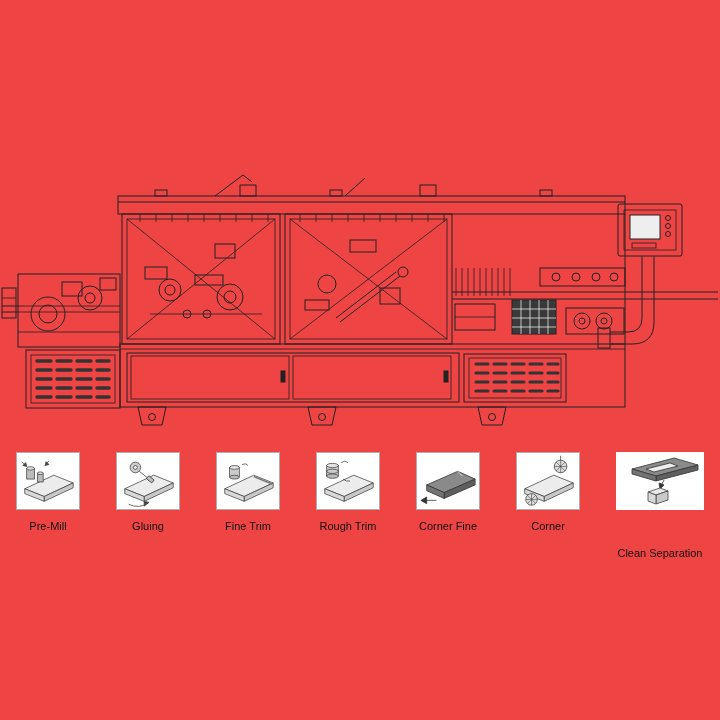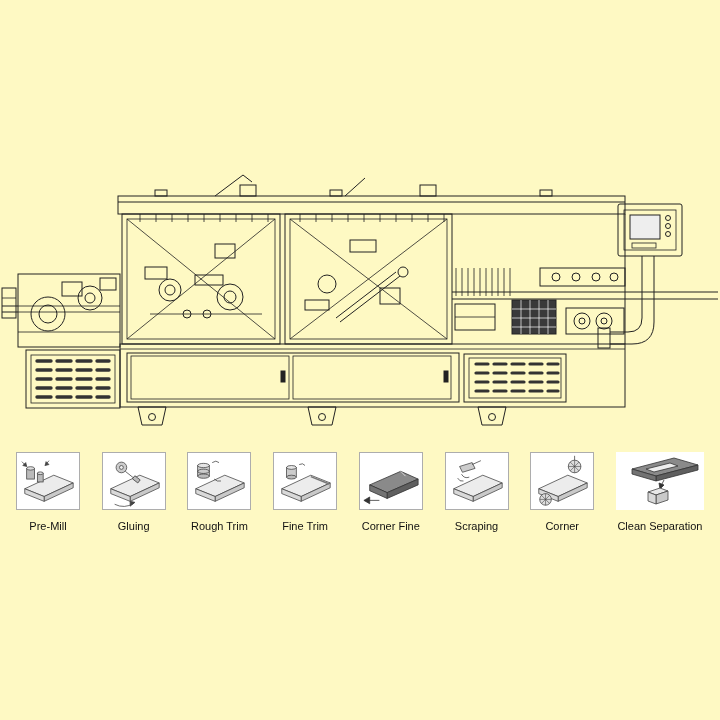--- a/index.html
+++ b/index.html
@@ -1,25 +1,25 @@
 <!DOCTYPE html>
 <html><head>
 <meta charset="utf-8">
 <style>
   html,body{margin:0;padding:0;background:#fff;}
   body{width:720px;height:720px;position:relative;font-family:"Liberation Sans",sans-serif;overflow:hidden;}
-  .stage{position:absolute;inset:0;background:#fef9c3;}
+  .stage{position:absolute;inset:0;background:#ef4444;}
   .machine-wrap{position:absolute;left:0;top:172px;width:720px;height:262px;}
   .steps-row{
     position:absolute;left:0;top:452px;width:720px;
     display:flex;justify-content:space-between;align-items:flex-start;
     padding:0 14px;box-sizing:border-box;
   }
   .step{display:flex;flex-direction:column;align-items:center;width:68px;}
-  .step.wide{width:92px;}
+  .step.wide{width:92px;gap:27px;}
   .icon-box{
     width:64px;height:58px;border:1px solid #adadad;background:#fff;
     display:flex;align-items:center;justify-content:center;box-sizing:border-box;
   }
   .icon-box.noborder{border:none;width:88px;}
   .step-label{
     margin-top:10px;font-size:11px;color:#111;white-space:nowrap;text-align:center;
   }
   svg{display:block;}
 </style>
@@ -213,80 +213,65 @@
     </div>
 
 
     <div class="step">
       <div class="icon-box">
         <svg width="64" height="58" viewBox="0 0 64 58">
           <g stroke="#444" stroke-width="0.8">
             <polygon points="8,37 38,23 58,31 28,45" fill="#ececec"></polygon>
             <polygon points="28,45 58,31 58,36 28,50" fill="#c9c9c9"></polygon>
             <polygon points="8,37 28,45 28,50 8,42" fill="#d9d9d9"></polygon>
+            <line x1="38" y1="24.5" x2="57" y2="32" stroke="#777" stroke-width="1.6"></line>
+            <rect x="13" y="15" width="10" height="10" fill="#ccc"></rect>
+            <ellipse cx="18" cy="15" rx="5" ry="2" fill="#e4e4e4"></ellipse>
+            <ellipse cx="18" cy="25" rx="5" ry="2" fill="#bbb"></ellipse>
+            <path d="M26,12 q4,-2 6,1" fill="none"></path>
+          </g>
+        </svg>
+      </div>
+      <div class="step-label">Fine Trim</div>
+    </div>
+
+    <div class="step">
+      <div class="icon-box">
+        <svg width="64" height="58" viewBox="0 0 64 58">
+          <g stroke="#444" stroke-width="0.8">
+            <polygon points="8,37 38,23 58,31 28,45" fill="#ececec"></polygon>
+            <polygon points="28,45 58,31 58,36 28,50" fill="#c9c9c9"></polygon>
+            <polygon points="8,37 28,45 28,50 8,42" fill="#d9d9d9"></polygon>
             <rect x="10" y="13" width="12" height="11" fill="#ccc"></rect>
             <ellipse cx="16" cy="13" rx="6" ry="2.2" fill="#e4e4e4"></ellipse>
             <ellipse cx="16" cy="19" rx="6" ry="2.2" fill="none"></ellipse>
             <ellipse cx="16" cy="24" rx="6" ry="2.2" fill="#bbb"></ellipse>
             <path d="M25,10 q4,-3 7,0 M27,27 q3,3 7,2" fill="none"></path>
           </g>
         </svg>
       </div>
       <div class="step-label">Rough Trim</div>
-    </div>
-
-    <div class="step">
-      <div class="icon-box">
-        <svg width="64" height="58" viewBox="0 0 64 58">
-          <g stroke="#444" stroke-width="0.8">
-            <polygon points="8,37 38,23 58,31 28,45" fill="#ececec"></polygon>
-            <polygon points="28,45 58,31 58,36 28,50" fill="#c9c9c9"></polygon>
-            <polygon points="8,37 28,45 28,50 8,42" fill="#d9d9d9"></polygon>
-            <line x1="38" y1="24.5" x2="57" y2="32" stroke="#777" stroke-width="1.6"></line>
-            <rect x="13" y="15" width="10" height="10" fill="#ccc"></rect>
-            <ellipse cx="18" cy="15" rx="5" ry="2" fill="#e4e4e4"></ellipse>
-            <ellipse cx="18" cy="25" rx="5" ry="2" fill="#bbb"></ellipse>
-            <path d="M26,12 q4,-2 6,1" fill="none"></path>
-          </g>
-        </svg>
-      </div>
-      <div class="step-label">Fine Trim</div>
     </div>
 
     <div class="step">
       <div class="icon-box">
         <svg width="64" height="58" viewBox="0 0 64 58">
           <g stroke="#333" stroke-width="0.8">
             <polygon points="10,33 42,19 60,27 28,41" fill="#8a8a8a"></polygon>
             <polygon points="28,41 60,27 60,33 28,47" fill="#5f5f5f"></polygon>
             <polygon points="10,33 28,41 28,47 10,39" fill="#737373"></polygon>
             <line x1="42" y1="19" x2="47" y2="24" stroke="#eee"></line>
             <line x1="20" y1="49" x2="8" y2="49"></line>
             <polygon points="4,49 10,45.5 10,52.5" fill="#333"></polygon>
           </g>
         </svg>
       </div>
       <div class="step-label">Corner Fine</div>
     </div>
 
-    <div class="step">
-      <div class="icon-box">
-        <svg width="64" height="58" viewBox="0 0 64 58">
-          <g stroke="#444" stroke-width="0.8">
-            <polygon points="8,37 38,23 58,31 28,45" fill="#ececec"></polygon>
-            <polygon points="28,45 58,31 58,36 28,50" fill="#c9c9c9"></polygon>
-            <polygon points="8,37 28,45 28,50 8,42" fill="#d9d9d9"></polygon>
-            <polygon points="14,14 27,10 30,16 17,20" fill="#ccc"></polygon>
-            <line x1="27" y1="12" x2="36" y2="8"></line>
-            <path d="M16,22 q3,5 8,3 M12,26 q2,4 6,3" fill="none"></path>
-          </g>
-        </svg>
-      </div>
-      <div class="step-label">Scraping</div>
-    </div>
 
     <div class="step">
       <div class="icon-box">
         <svg width="64" height="58" viewBox="0 0 64 58">
           <g stroke="#444" stroke-width="0.8">
             <polygon points="8,37 38,23 58,31 28,45" fill="#ececec"></polygon>
             <polygon points="28,45 58,31 58,36 28,50" fill="#c9c9c9"></polygon>
             <polygon points="8,37 28,45 28,50 8,42" fill="#d9d9d9"></polygon>
             <circle cx="45" cy="14" r="6.5" fill="#ddd"></circle>
             <path d="M45,7.5 v13 M38.5,14 h13 M40.5,9.5 l9,9 M49.5,9.5 l-9,9" fill="none" stroke-width="0.6"></path>

